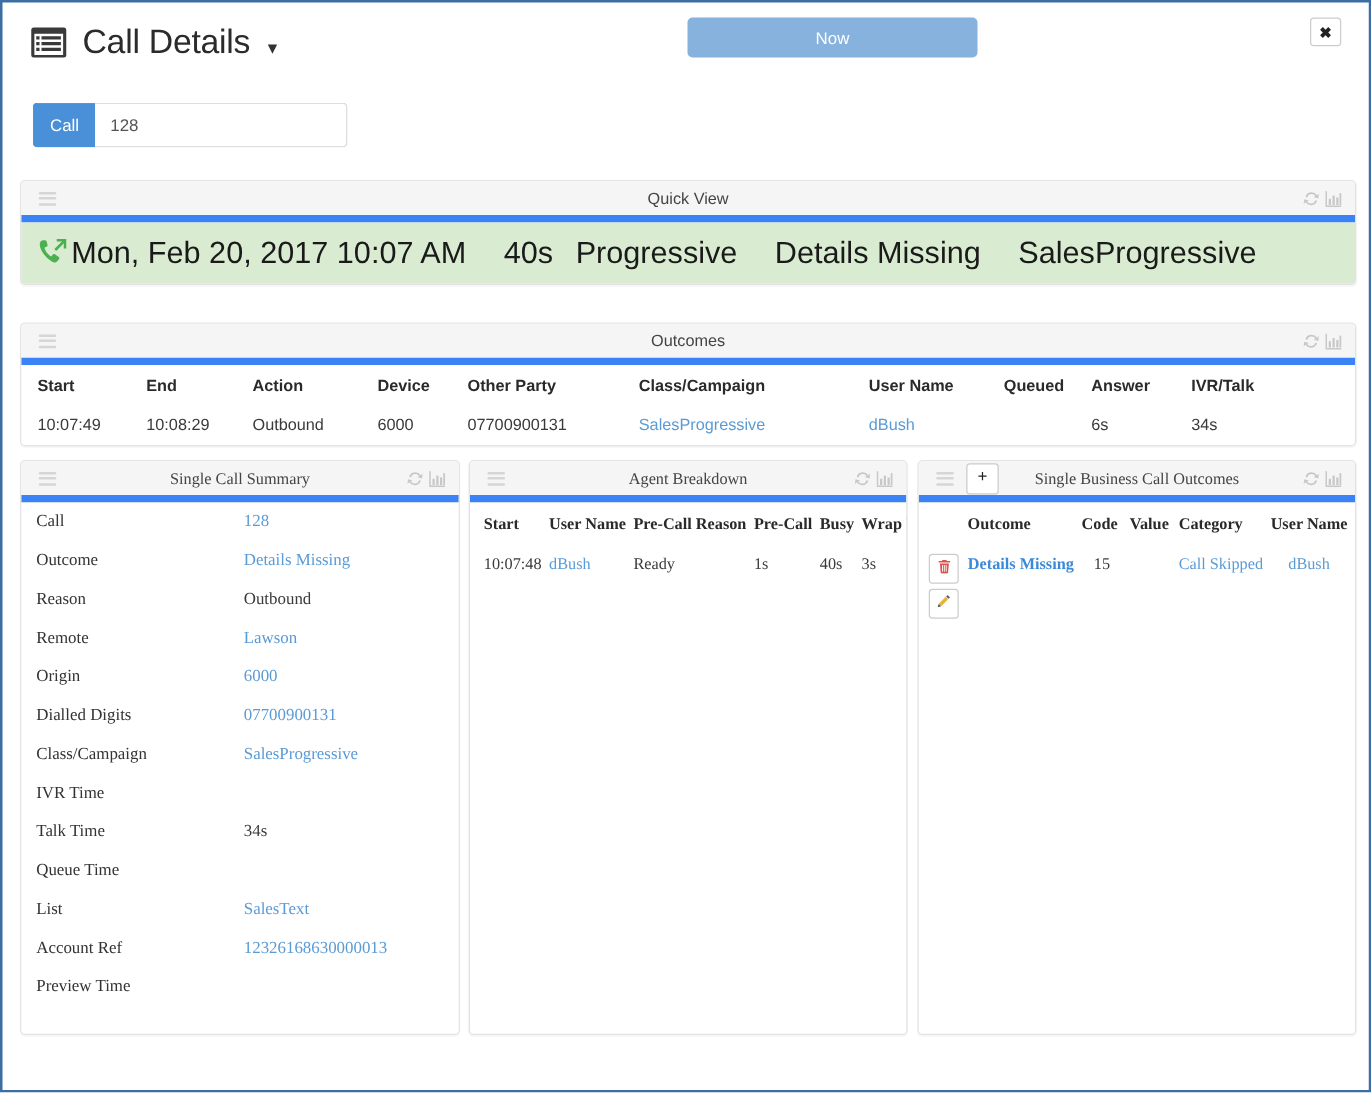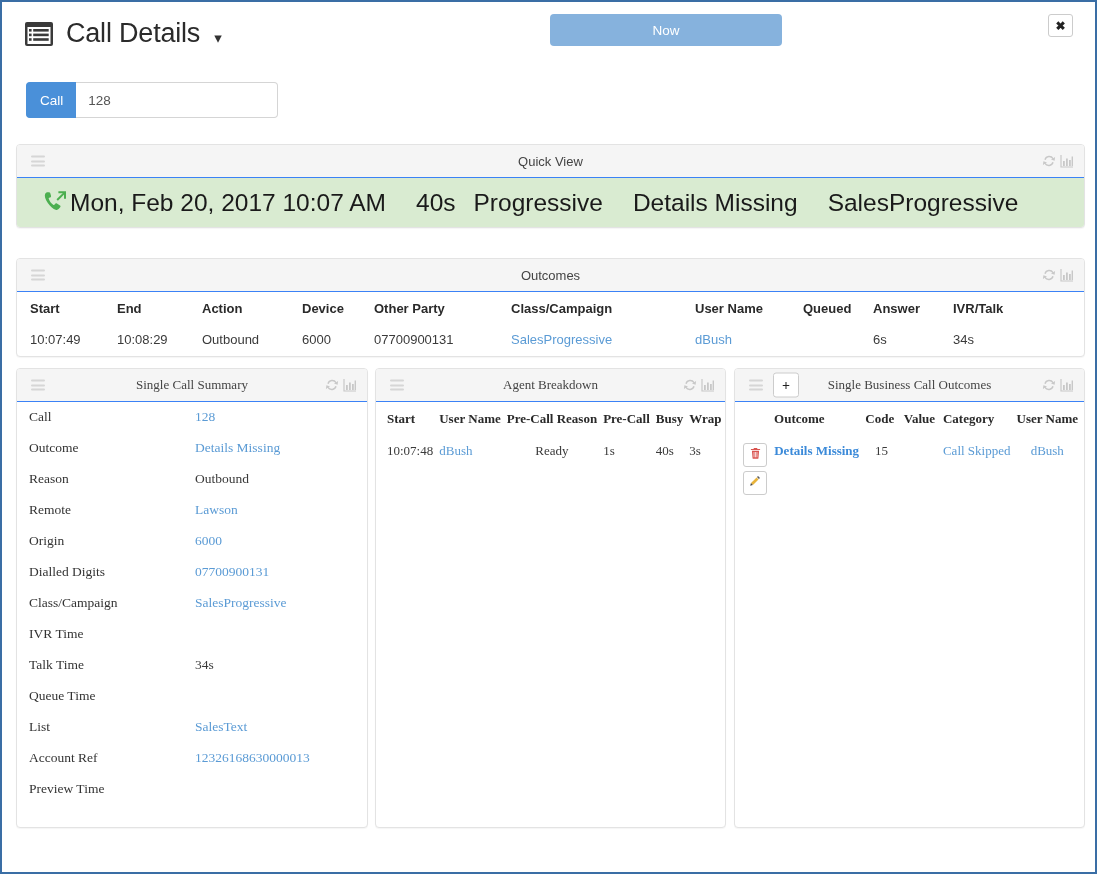--- a/index.html
+++ b/index.html
@@ -127,21 +127,21 @@
   .panel {
     border: 1px solid #e3e3e3;
     border-radius: 4px;
     background: #ffffff;
     box-shadow: 0 1px 1px rgba(0,0,0,.04);
   }
   .panel-heading {
     position: relative;
     height: 33px;
     background: #f5f5f5;
-    border-bottom: 1px solid #3b82f6;
+    border-bottom: 6px solid #3b82f6;
     border-radius: 3px 3px 0 0;
     display: flex;
     align-items: center;
     justify-content: center;
   }
   .panel-title {
     font-size: 13px;
     color: #444444;
     font-weight: 400;
   }
@@ -199,21 +199,21 @@
     display: block;
   }
 
   
   .quickview-panel { position: absolute; left: 14px; top: 142px; width: 1069px; }
   .quickview-body {
     background: #d9ebd1;
     height: 49px;
     display: flex;
     align-items: center;
-    padding: 0 25px;
+    padding: 0 12px;
     border-radius: 0 0 3px 3px;
   }
   .qv-phone { width: 27px; height: 27px; flex: 0 0 auto; margin-right: 1px; }
   .qv-text {
     font-size: 24.5px;
     color: #1a1a1a;
     font-weight: 400;
     white-space: nowrap;
   }
   .qv-gap-a { width: 30px; }
@@ -268,21 +268,21 @@
     color: #333333;
   }
   table.summary td.k { padding-left: 12px; width: 178px; color: #333; }
   table.summary td.v { color: #3a3a3a; }
 
   
   .ab-table th { padding: 9px 7px 9px 0; line-height: 1.2; white-space: normal; }
   .ab-table td { padding: 7px 7px 9px 0; line-height: 1.2; }
   .ab-c0 { padding-left: 11px !important; width: 72px; }
   .ab-c1 { width: 62px; }
-  .ab-c2 { width: 78px; text-align: center; }
+  .ab-c2 { width: 78px; }
   .ab-c3 { width: 46px; }
   .ab-c4 { width: 42px; }
   .ab-c5 { width: auto; }
 
   
   .oc-table th {
     text-align: center;
     padding: 9px 4px 9px 4px;
     line-height: 1.2;
     white-space: normal;

